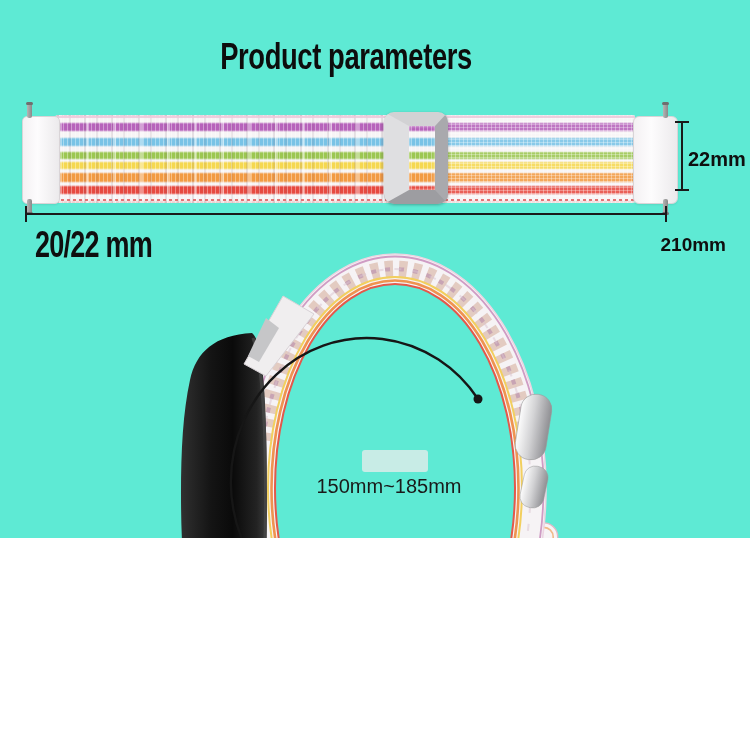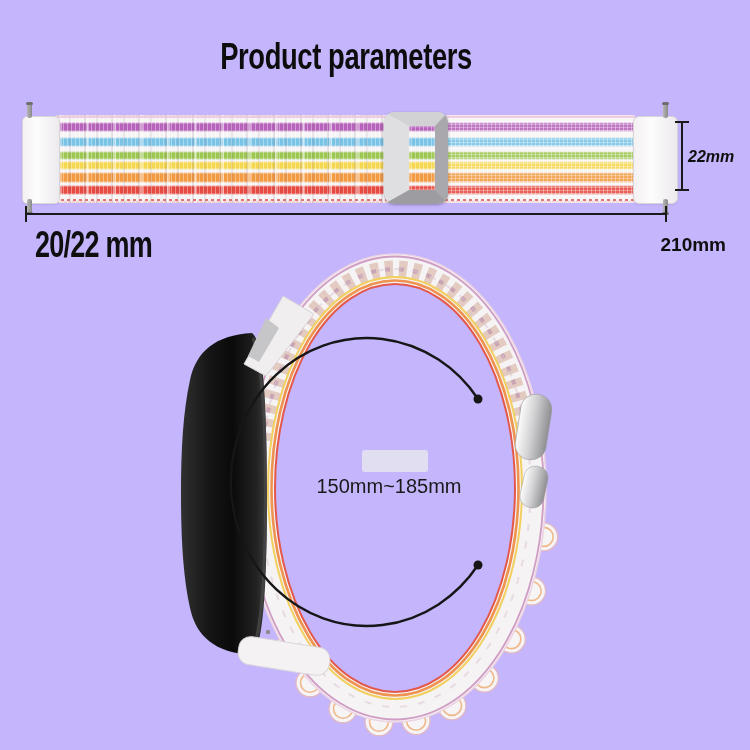--- a/index.html
+++ b/index.html
@@ -1,17 +1,17 @@
 <!DOCTYPE html>
 <html><head>
 <meta charset="utf-8">
 <style>
   html,body{margin:0;padding:0;background:#ffffff;}
   .canvas{
-    position:relative;width:750px;height:750px;background:#c4b5fd;overflow:hidden;
+    position:relative;width:750px;height:538px;background:#5eead4;overflow:hidden;
     font-family:"Liberation Sans", sans-serif;color:#0f0f0f;
   }
   
   .page-title{
     position:absolute;top:36px;left:0;width:692px;margin:0;
     text-align:center;font-size:36px;font-weight:700;letter-spacing:-.5px;
     transform:scaleX(.76);transform-origin:center top;color:#0d0d0d;
   }
   
   .adapter{
@@ -74,21 +74,21 @@
   }
   
   .dim{position:absolute;background:#1a1a1a;}
   .dim-h-line{left:25px;top:213px;width:642px;height:2px;}
   .dim-h-capL{left:25px;top:206px;width:2px;height:16px;}
   .dim-h-capR{left:665px;top:206px;width:2px;height:16px;}
   .dim-v-line{left:681px;top:122px;width:2px;height:69px;}
   .dim-v-capT{left:675px;top:121px;width:14px;height:2px;}
   .dim-v-capB{left:675px;top:189px;width:14px;height:2px;}
   .label-210{position:absolute;top:234px;left:0;width:726px;text-align:right;font-size:19px;font-weight:700;}
-  .label-22{position:absolute;top:148px;left:688px;font-size:16px;font-weight:700;font-style:italic;}
+  .label-22{position:absolute;top:148px;left:688px;font-size:20px;font-weight:700;}
   .label-lug{
     position:absolute;top:224px;left:35px;font-size:36px;font-weight:800;letter-spacing:-1px;
     transform:scaleX(.75);transform-origin:left top;white-space:nowrap;
   }
   
   .loop-svg{position:absolute;left:0;top:0;width:750px;height:750px;}
   .loop-label{font-family:"Liberation Sans", sans-serif;font-size:20px;fill:#1a1a1a;}
 </style>
 </head>
 <body>

